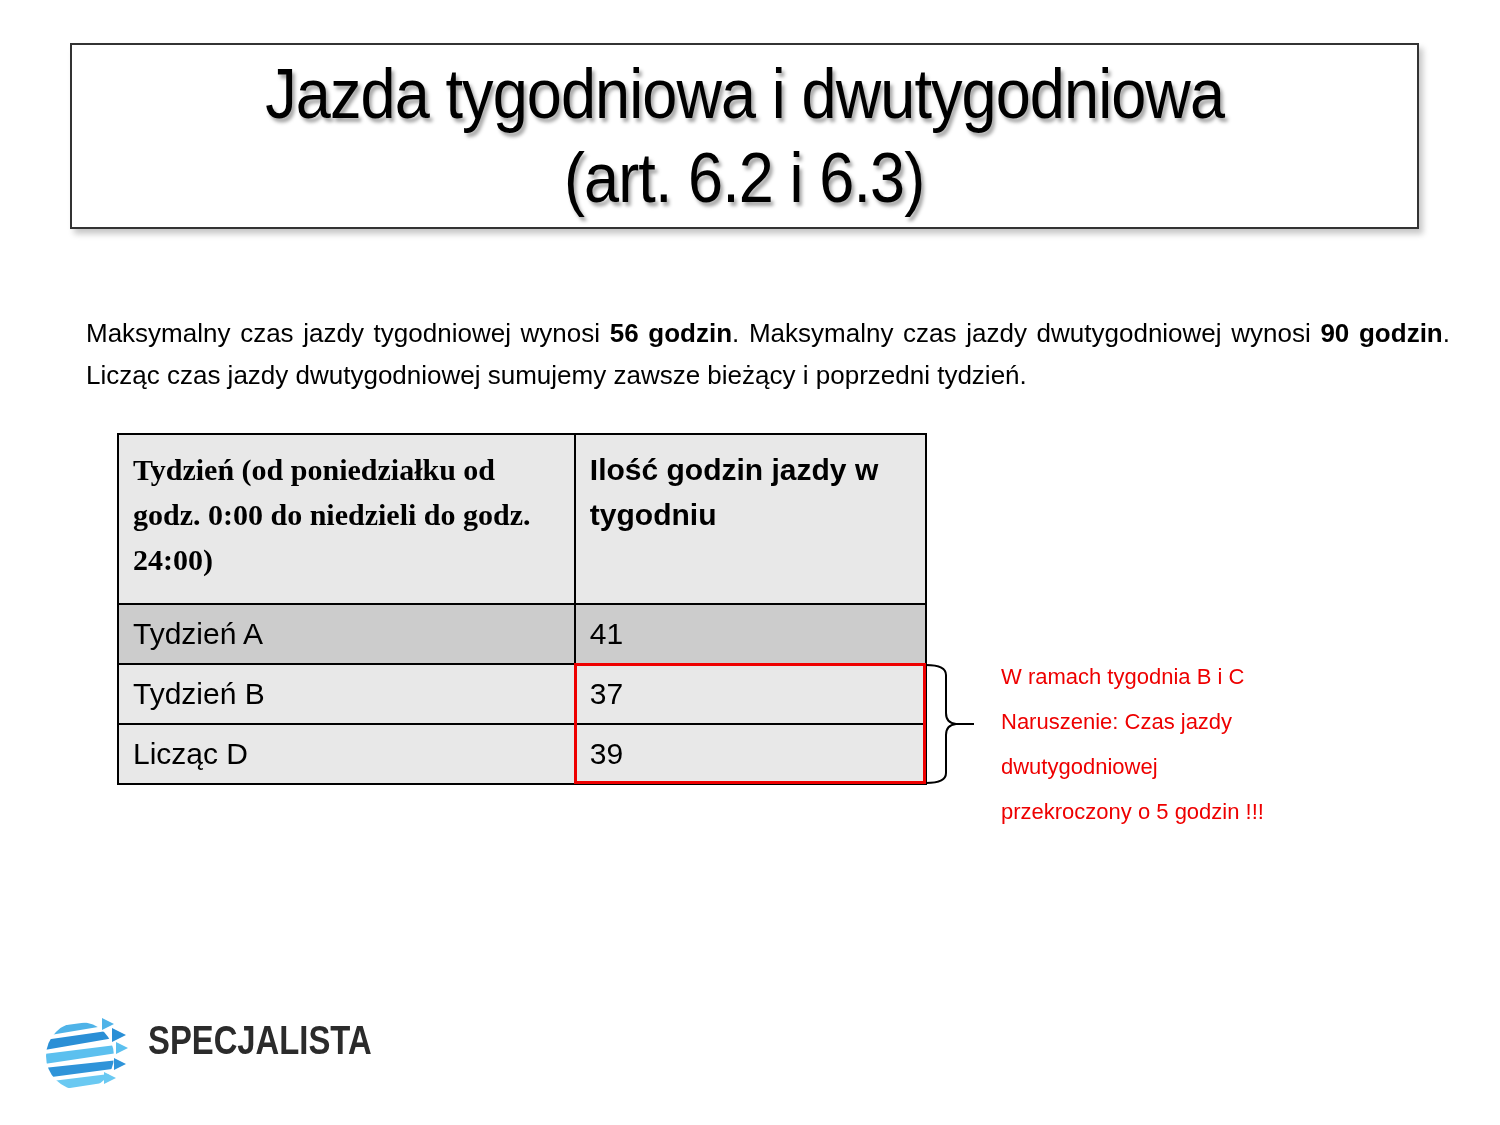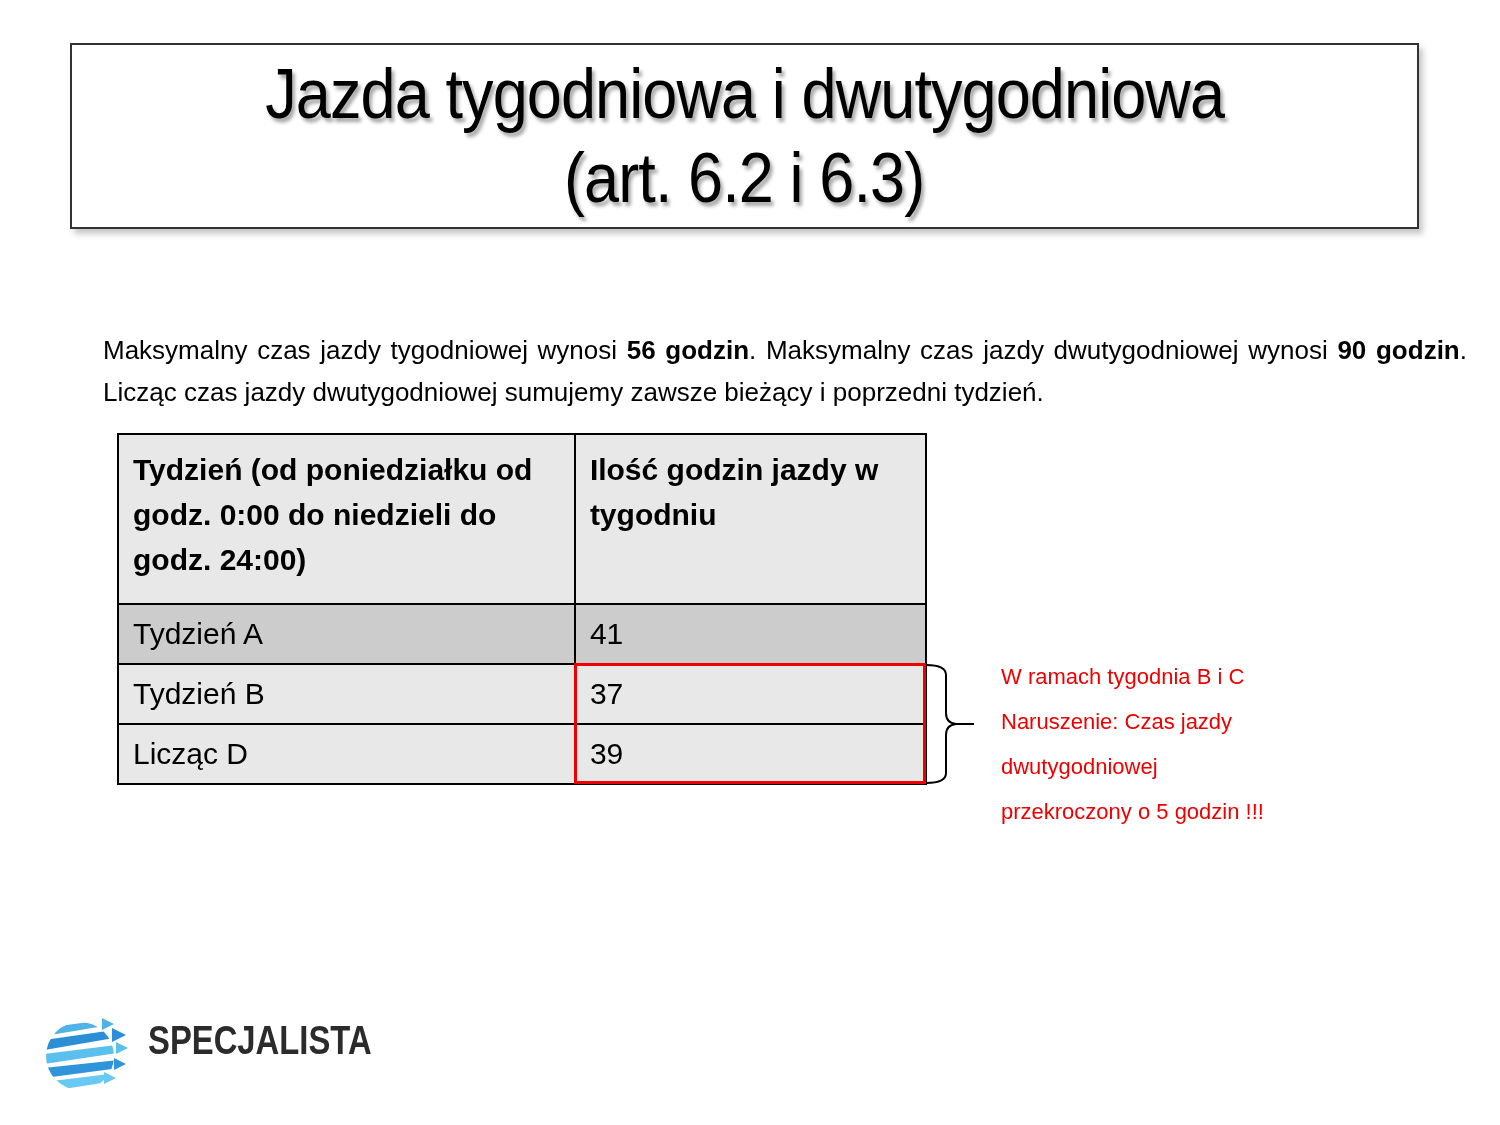--- a/index.html
+++ b/index.html
@@ -69,21 +69,21 @@
     table.hours th {
       background: #e8e8e8;
       text-align: left;
       vertical-align: top;
       font-weight: bold;
       height: 170px;
       padding-top: 12px;
       line-height: 45px;
       font-size: 30px;
     }
-    table.hours th.col1 { width: 458px; }
+    table.hours th.col1 { width: 458px; font-family: Liberation Serif, serif; }
     table.hours th.col2 { width: 352px; }
     table.hours td {
       height: 60px;
       line-height: 56px;
     }
     table.hours tr.odd td { background: #cccccc; }
     table.hours tr.even td { background: #e8e8e8; }
     table.hours td.val { text-align: left; }
 
     .highlight {
@@ -131,21 +131,21 @@
     }
   </style>
 </head>
 <body>
 
 <div class="title-box">
   <div class="title-line">Jazda tygodniowa i dwutygodniowa</div>
   <div class="title-line">(art. 6.2 i 6.3)</div>
 </div>
 
-<p class="intro" style="margin:17px;">
+<p class="intro" style="margin:0;">
   <span>Maksymalny czas jazdy tygodniowej wynosi </span><b>56 godzin</b><span>. Maksymalny czas jazdy dwutygodniowej wynosi </span><b>90 godzin</b><span>. Licząc czas jazdy dwutygodniowej sumujemy zawsze bieżący i poprzedni tydzień.</span>
 </p>
 
 <table class="hours">
   <thead>
     <tr>
       <th class="col1">Tydzień (od poniedziałku od godz. 0:00 do niedzieli do godz. 24:00)</th>
       <th class="col2">Ilość godzin jazdy w tygodniu</th>
     </tr>
   </thead>

